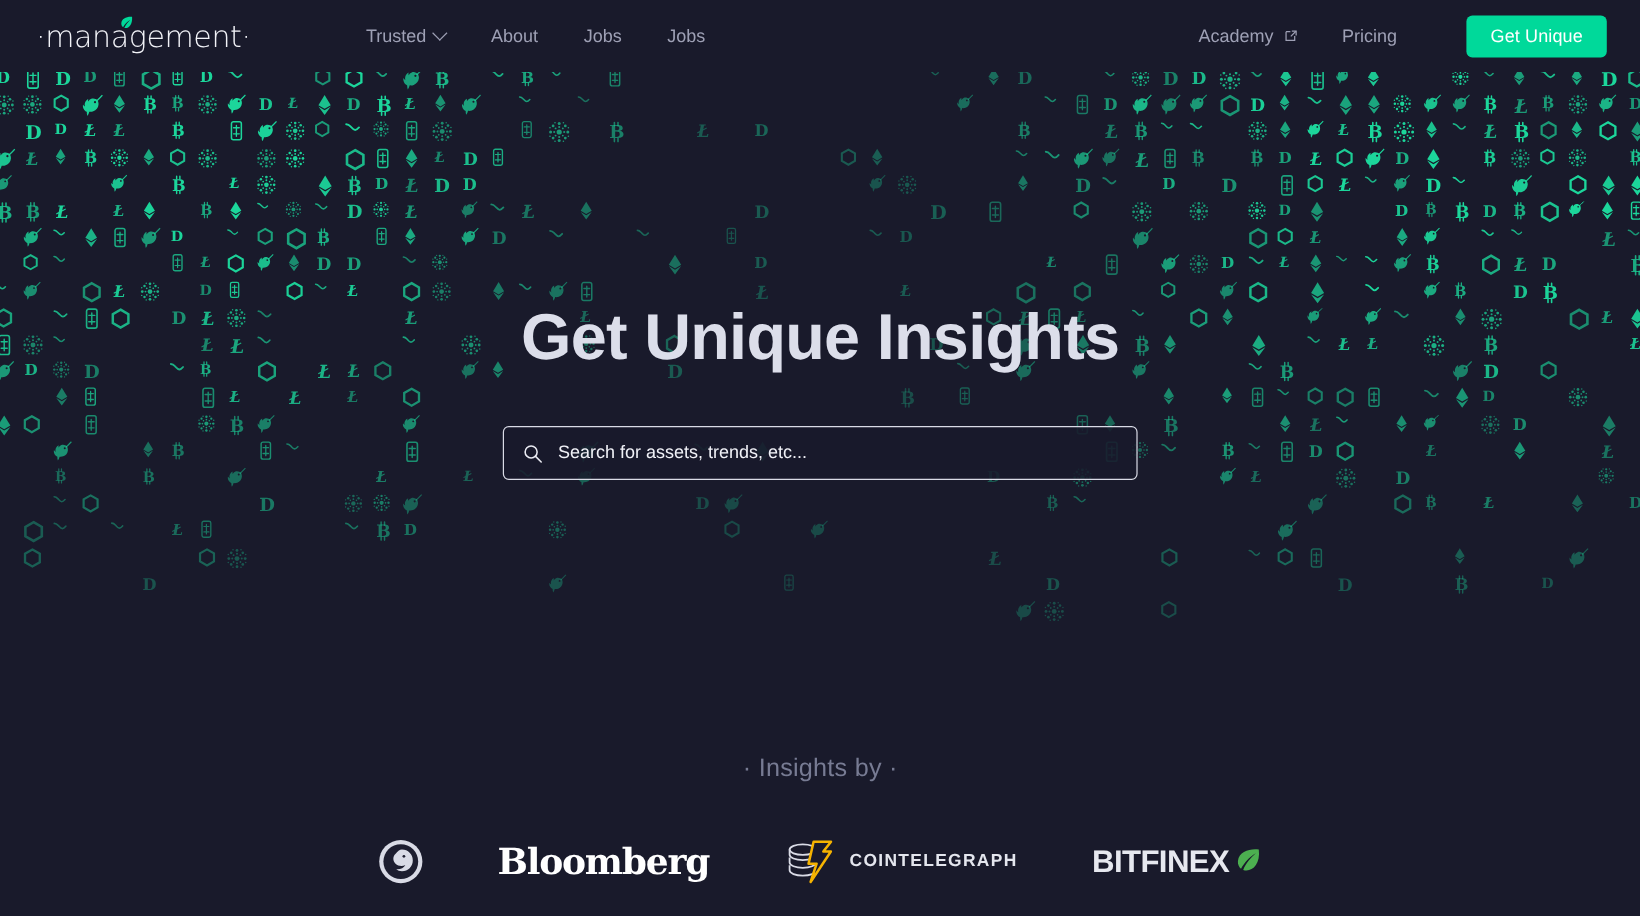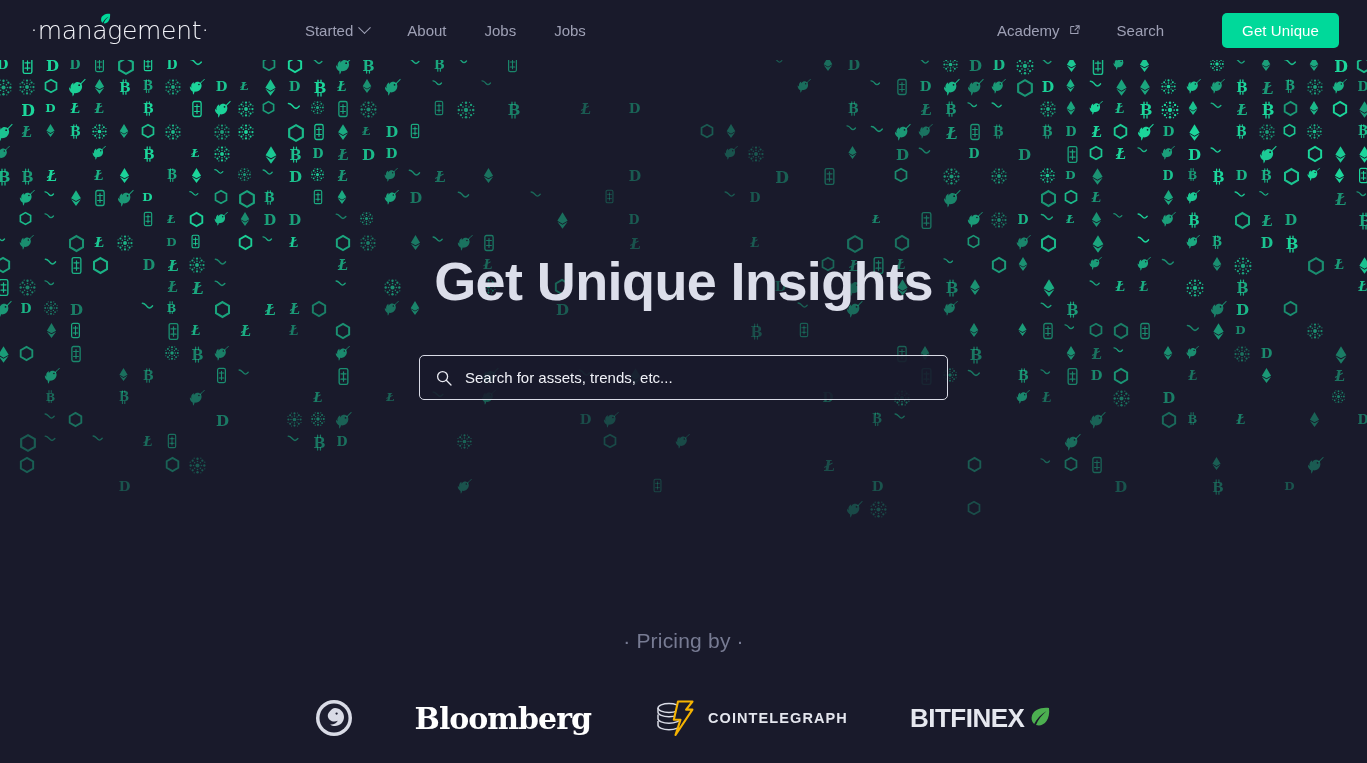--- a/index.html
+++ b/index.html
@@ -3269,56 +3269,56 @@
 
   <div id="brand">
     <span id="brand-text">·management·</span>
     <svg id="brand-leaf" viewBox="0 0 12 12">
       <path d="M11 1C6 0.6 1.4 2.6 1.2 7c-.1 1.6.7 3 1.6 3.6C4.3 8 6.6 5.4 9.6 3.8 7.4 5.8 5 8.4 3.9 11.2c3.6.9 7.6-2.3 7.1-10.2z" fill="#00d99a"></path>
     </svg>
   </div>
 
   <nav id="main-nav">
     <span class="nav-link">
-      <span>Started</span>
+      <span>Trusted</span>
       <i class="chev"></i>
     </span>
     <span class="nav-link">About</span>
     <span class="nav-link">Jobs</span>
     <span class="nav-link">Jobs</span>
   </nav>
 
   <div id="nav-right">
     <span class="nav-link">
       <span>Academy</span>
       <svg class="ext-icon" viewBox="0 0 14 14">
         <path d="M2 2.8h4.2M2 2.8v8.4h8.4V7" fill="none" stroke="#9ea0b5" stroke-width="1.2"></path>
         <path d="M7.6 2.2h4.2v4.2" fill="none" stroke="#9ea0b5" stroke-width="1.2"></path>
         <path d="M11.6 2.4L6.6 7.4" fill="none" stroke="#9ea0b5" stroke-width="1.2"></path>
       </svg>
     </span>
-    <span class="nav-link">Search</span>
+    <span class="nav-link">Pricing</span>
     <button id="get-started-button">Get Unique</button>
   </div>
 </header>
 
 <section id="hero">
   <h1 id="hero-title">Get Unique Insights</h1>
 
   <div id="search-wrap">
     <svg width="16" height="16" viewBox="0 0 16 16">
       <circle cx="6.6" cy="6.6" r="5" fill="none" stroke="#e9eaf2" stroke-width="1.3"></circle>
       <path d="M10.3 10.3L15 15" stroke="#e9eaf2" stroke-width="1.3" stroke-linecap="round"></path>
     </svg>
     <input id="search-input" type="text" placeholder="Search for assets, trends, etc..." style="">
   </div>
 </section>
 
 <section id="trusted">
-  <div id="trusted-label">· Pricing by ·</div>
+  <div id="trusted-label">· Insights by ·</div>
 
   <div id="logo-row">
 
     <div class="logo-item">
       <svg width="38" height="38" viewBox="0 0 38 38">
         <circle cx="19" cy="19" r="18" fill="#d9dbe6"></circle>
         <circle cx="19" cy="19" r="14.5" fill="#1d1e30"></circle>
         <path d="M20 9c5 0 9 4 9 9s-4 9-9 9c-2 0-3.6-.6-4.8-1.6 3.4.3 6.4-1.2 7.6-3.6-2.6 1.3-6 1-8.2-1.1-2.4-2.3-2.4-6 .1-8.2C16.1 10.7 18 9 20 9z" fill="#d9dbe6"></path>
         <circle cx="21.6" cy="14.6" r="1.15" fill="#1d1e30"></circle>
       </svg>

